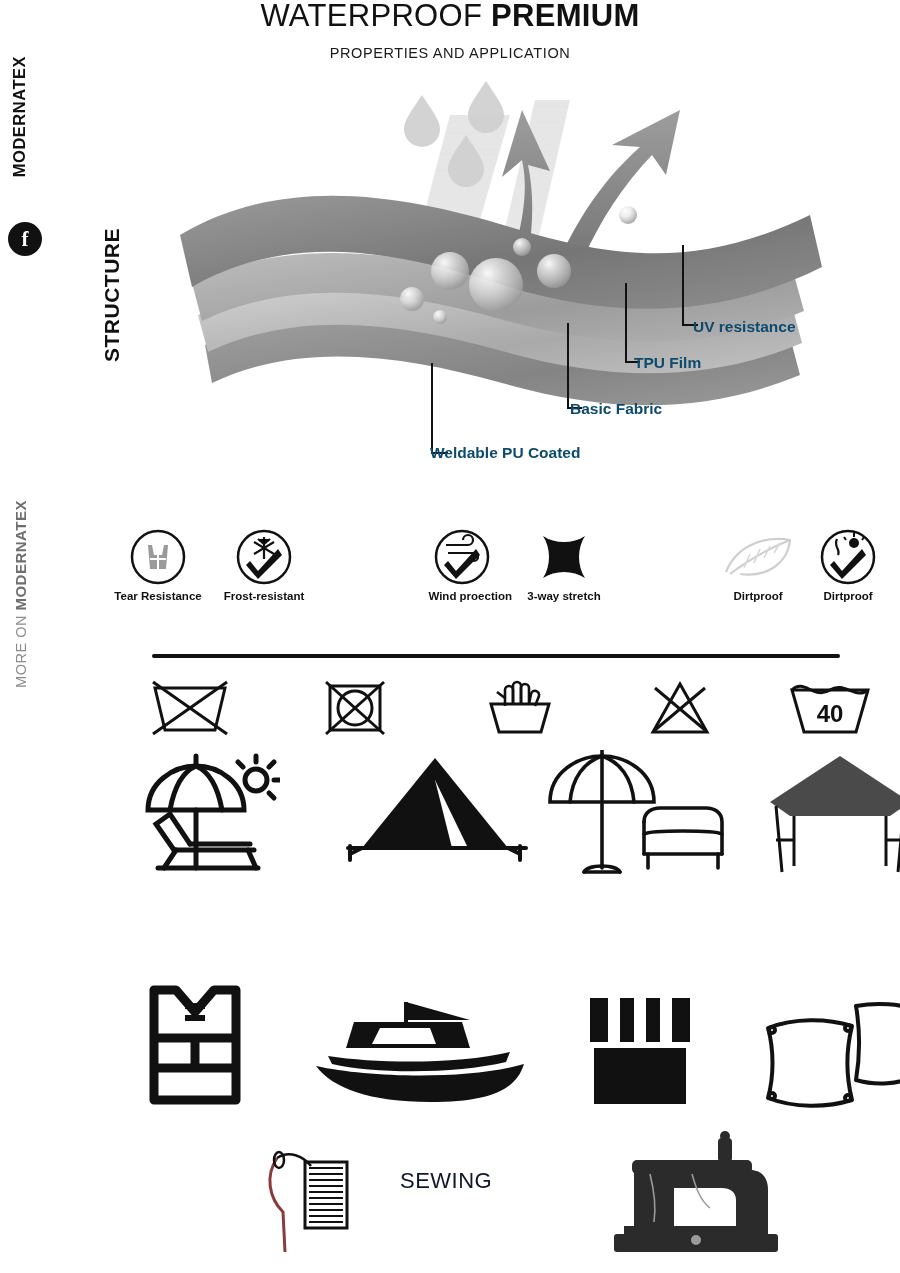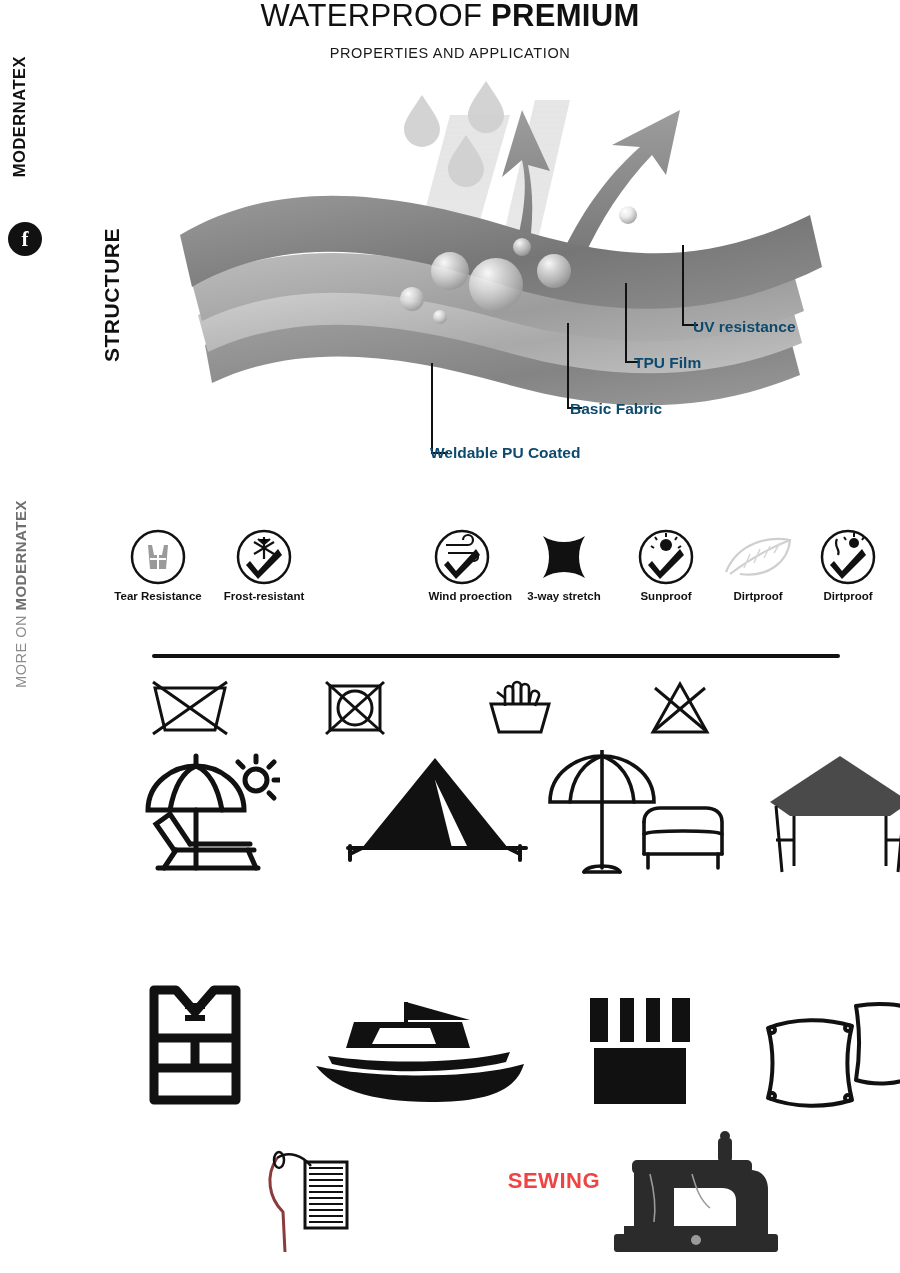--- a/index.html
+++ b/index.html
@@ -65,22 +65,22 @@
   
   .care{position:absolute;left:130px;top:676px;width:740px;height:70px;}
   .care .cell{position:absolute;width:120px;text-align:center;}
 
   
   .apps{position:absolute;left:110px;top:750px;width:780px;}
   .app{position:absolute;text-align:center;}
 
   
   .sewing-label{
-    position:absolute;left:400px;top:1168px;width:200px;text-align:right;
-    font-size:22px;font-weight:700;color:#ef4444;letter-spacing:.5px;
+    position:absolute;left:400px;top:1168px;width:200px;text-align:left;
+    font-size:22px;font-weight:400;color:#0f172a;letter-spacing:.5px;
   }
 </style>
 </head>
 <body>
 
 <div class="page">
 
   <div class="title">
     <span>WATERPROOF </span><b>PREMIUM</b>
   </div>
@@ -225,37 +225,20 @@
 
     <div class="prop" style="left:406px;top:0;">
       <div class="glyph">
         <svg width="54" height="54" viewBox="0 0 54 54">
           <path d="M6 6 C18 14 36 14 48 6 C40 18 40 36 48 48 C36 40 18 40 6 48 C14 36 14 18 6 6 Z" fill="#111"></path>
         </svg>
       </div>
       <div class="lbl">3-way stretch</div>
     </div>
 
-    <div class="prop" style="left:508px;top:0;">
-      <div class="glyph">
-        <svg width="56" height="56" viewBox="0 0 56 56">
-          <circle cx="28" cy="28" r="26" fill="none" stroke="#111" stroke-width="2.5"></circle>
-          <circle cx="28" cy="16" r="6" fill="#111"></circle>
-          <g stroke="#111" stroke-width="2">
-            <path d="M28 4 v4"></path>
-              <path d="M17 8 l2 3"></path>
-              <path d="M39 8 l-2 3"></path>
-            <path d="M13 17 l3 2"></path>
-              <path d="M43 17 l-3 2"></path>
-          </g>
-          <path d="M14 32 L22 42 L42 20 L46 26 L22 50 L10 36 Z" fill="#111"></path>
-        </svg>
-      </div>
-      <div class="lbl">Sunproof</div>
-    </div>
 
     <div class="prop" style="left:600px;top:0;">
       <div class="glyph">
         <svg width="76" height="50" viewBox="0 0 76 50">
           <path d="M6 40 C18 10 50 4 70 8 C68 30 48 46 20 42" fill="none" stroke="#cfcfcf" stroke-width="2.2"></path>
           <path d="M10 42 C28 28 50 16 70 8" fill="none" stroke="#cfcfcf" stroke-width="2"></path>
           <g stroke="#d8d8d8" stroke-width="1.6">
             <path d="M24 36 L30 22"></path>
               <path d="M34 31 L40 17"></path>
               <path d="M44 26 L50 14"></path>
@@ -317,20 +300,27 @@
     </div>
 
     <div class="cell" style="left:490px;top:0;">
       <svg width="70" height="62" viewBox="0 0 70 62">
         <path d="M35 8 L62 56 L8 56 Z" fill="none" stroke="#111" stroke-width="3"></path>
         <path d="M10 12 L60 54" stroke="#111" stroke-width="3"></path>
         <path d="M60 12 L10 54" stroke="#111" stroke-width="3"></path>
       </svg>
     </div>
 
+    <div class="cell" style="left:640px;top:0;">
+      <svg width="92" height="62" viewBox="0 0 92 62">
+        <path d="M8 14 L84 14 L72 56 L20 56 Z" fill="none" stroke="#111" stroke-width="3"></path>
+        <path d="M8 14 C20 2 30 24 46 14 C60 5 72 24 84 14" fill="none" stroke="#111" stroke-width="3"></path>
+        <text x="46" y="46" text-anchor="middle" font-family="Liberation Sans, sans-serif" font-size="24" font-weight="700" fill="#111">40</text>
+      </svg>
+    </div>
   </div>
 
   <div class="apps">
 
     <div class="app" style="left:20px;top:0;">
       <svg width="150" height="140" viewBox="0 0 150 140">
         <g fill="none" stroke="#111" stroke-width="5" stroke-linecap="round">
           <path d="M18 60 C18 32 44 16 66 16 C88 16 114 32 114 60 Z"></path>
           <path d="M66 16 L66 6"></path>
           <path d="M66 60 L66 118"></path>

